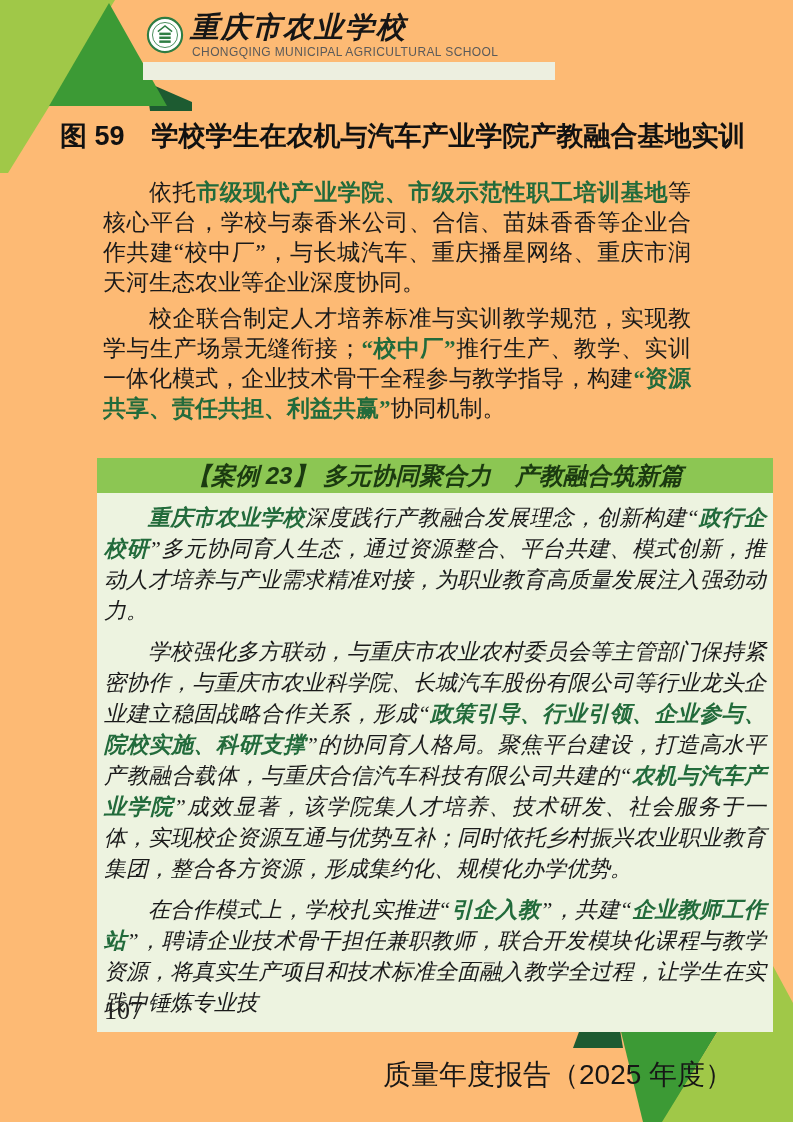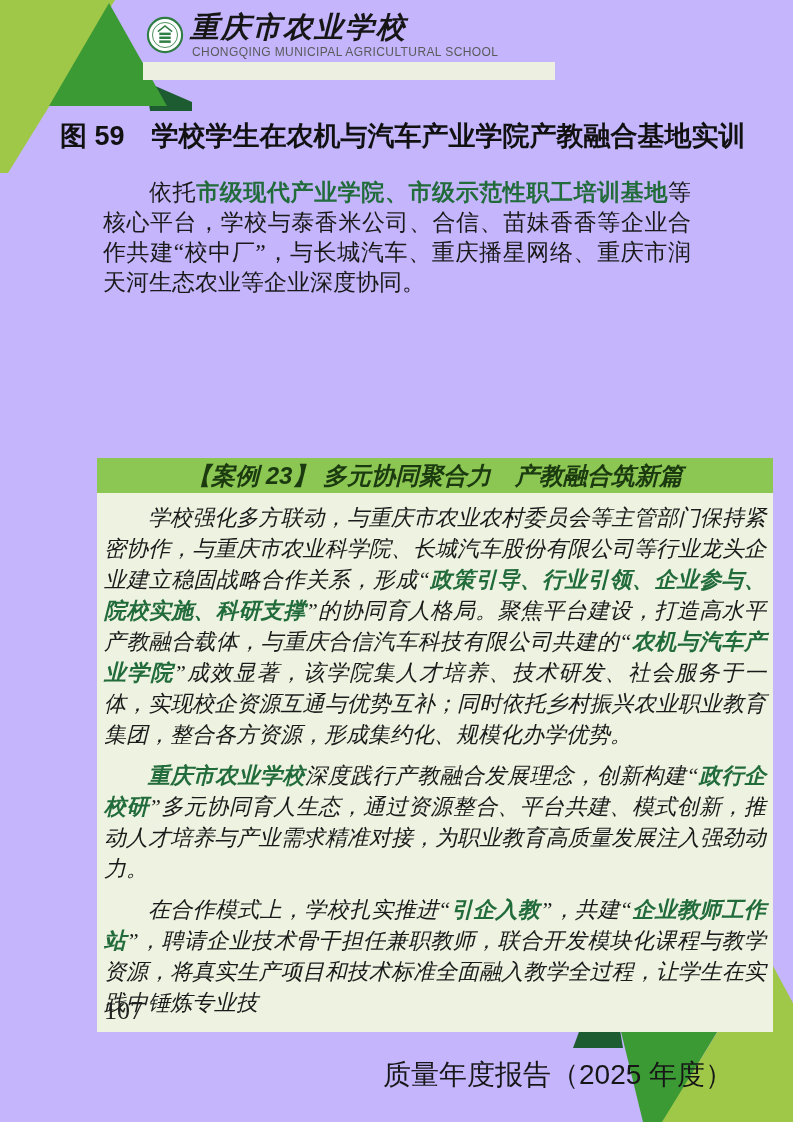--- a/index.html
+++ b/index.html
@@ -1,17 +1,17 @@
 <!DOCTYPE html>
 <html><head>
 <meta charset="utf-8">
 <style>
   html,body{margin:0;padding:0;background:#ffffff;}
   .page{
-    position:relative;width:793px;height:1122px;background:#c4b5fd;overflow:hidden;
+    position:relative;width:793px;height:1122px;background:#fdba74;overflow:hidden;
     font-family:"Liberation Serif","DejaVu Serif",serif;color:#1a1a1a;
   }
   
   .corner-svg{position:absolute;pointer-events:none;}
   .tl{left:0;top:0;}
   .br{left:560px;top:950px;}
   .tri-light{fill:#A0C848;}
   .tri-mid{fill:#3C9A35;}
   .tri-dark{fill:#1D5B31;}
 
@@ -89,27 +89,28 @@
     <rect x="14" y="25.7" width="12" height="2.6" fill="#2E7D43"></rect>
   </svg>
   <div class="school-zh">重庆市农业学校</div>
   <div class="school-en">CHONGQING MUNICIPAL AGRICULTURAL SCHOOL</div>
   <div class="header-bar"></div>
 
   <div class="fig-caption">图 59　学校学生在农机与汽车产业学院产教融合基地实训</div>
 
   <div class="body-text">
     <p><span>依托</span><span class="g">市级现代产业学院、市级示范性职工培训基地</span><span>等核心平台，学校与泰香米公司、合信、苗妹香香等企业合作共建“校中厂”，与长城汽车、重庆播星网络、重庆市润天河生态农业等企业深度协同。</span></p>
+    <p><span>校企联合制定人才培养标准与实训教学规范，实现教学与生产场景无缝衔接；</span><span class="g">“校中厂”</span><span>推行生产、教学、实训一体化模式，企业技术骨干全程参与教学指导，构建</span><span class="g">“资源共享、责任共担、利益共赢”</span><span>协同机制。</span></p>
   </div>
 
   <div class="case-box">
     <div class="case-title">【案例 23】 多元协同聚合力　产教融合筑新篇</div>
     <div class="case-body">
+      <p><span class="g">重庆市农业学校</span><span>深度践行产教融合发展理念，创新构建“</span><span class="g">政行企校研</span><span>”多元协同育人生态，通过资源整合、平台共建、模式创新，推动人才培养与产业需求精准对接，为职业教育高质量发展注入强劲动力。</span></p>
       <p><span>学校强化多方联动，与重庆市农业农村委员会等主管部门保持紧密协作，与重庆市农业科学院、长城汽车股份有限公司等行业龙头企业建立稳固战略合作关系，形成“</span><span class="g">政策引导、行业引领、企业参与、院校实施、科研支撑</span><span>”的协同育人格局。聚焦平台建设，打造高水平产教融合载体，与重庆合信汽车科技有限公司共建的“</span><span class="g">农机与汽车产业学院</span><span>”成效显著，该学院集人才培养、技术研发、社会服务于一体，实现校企资源互通与优势互补；同时依托乡村振兴农业职业教育集团，整合各方资源，形成集约化、规模化办学优势。</span></p>
-      <p><span class="g">重庆市农业学校</span><span>深度践行产教融合发展理念，创新构建“</span><span class="g">政行企校研</span><span>”多元协同育人生态，通过资源整合、平台共建、模式创新，推动人才培养与产业需求精准对接，为职业教育高质量发展注入强劲动力。</span></p>
       <p><span>在合作模式上，学校扎实推进“</span><span class="g">引企入教</span><span>”，共建“</span><span class="g">企业教师工作站</span><span>”，聘请企业技术骨干担任兼职教师，联合开发模块化课程与教学资源，将真实生产项目和技术标准全面融入教学全过程，让学生在实践中锤炼专业技</span></p>
     </div>
   </div>
 
   <div class="page-number">107</div>
   <div class="footer-text">质量年度报告（2025 年度）</div>
 
 </div>
 
 </body></html>

